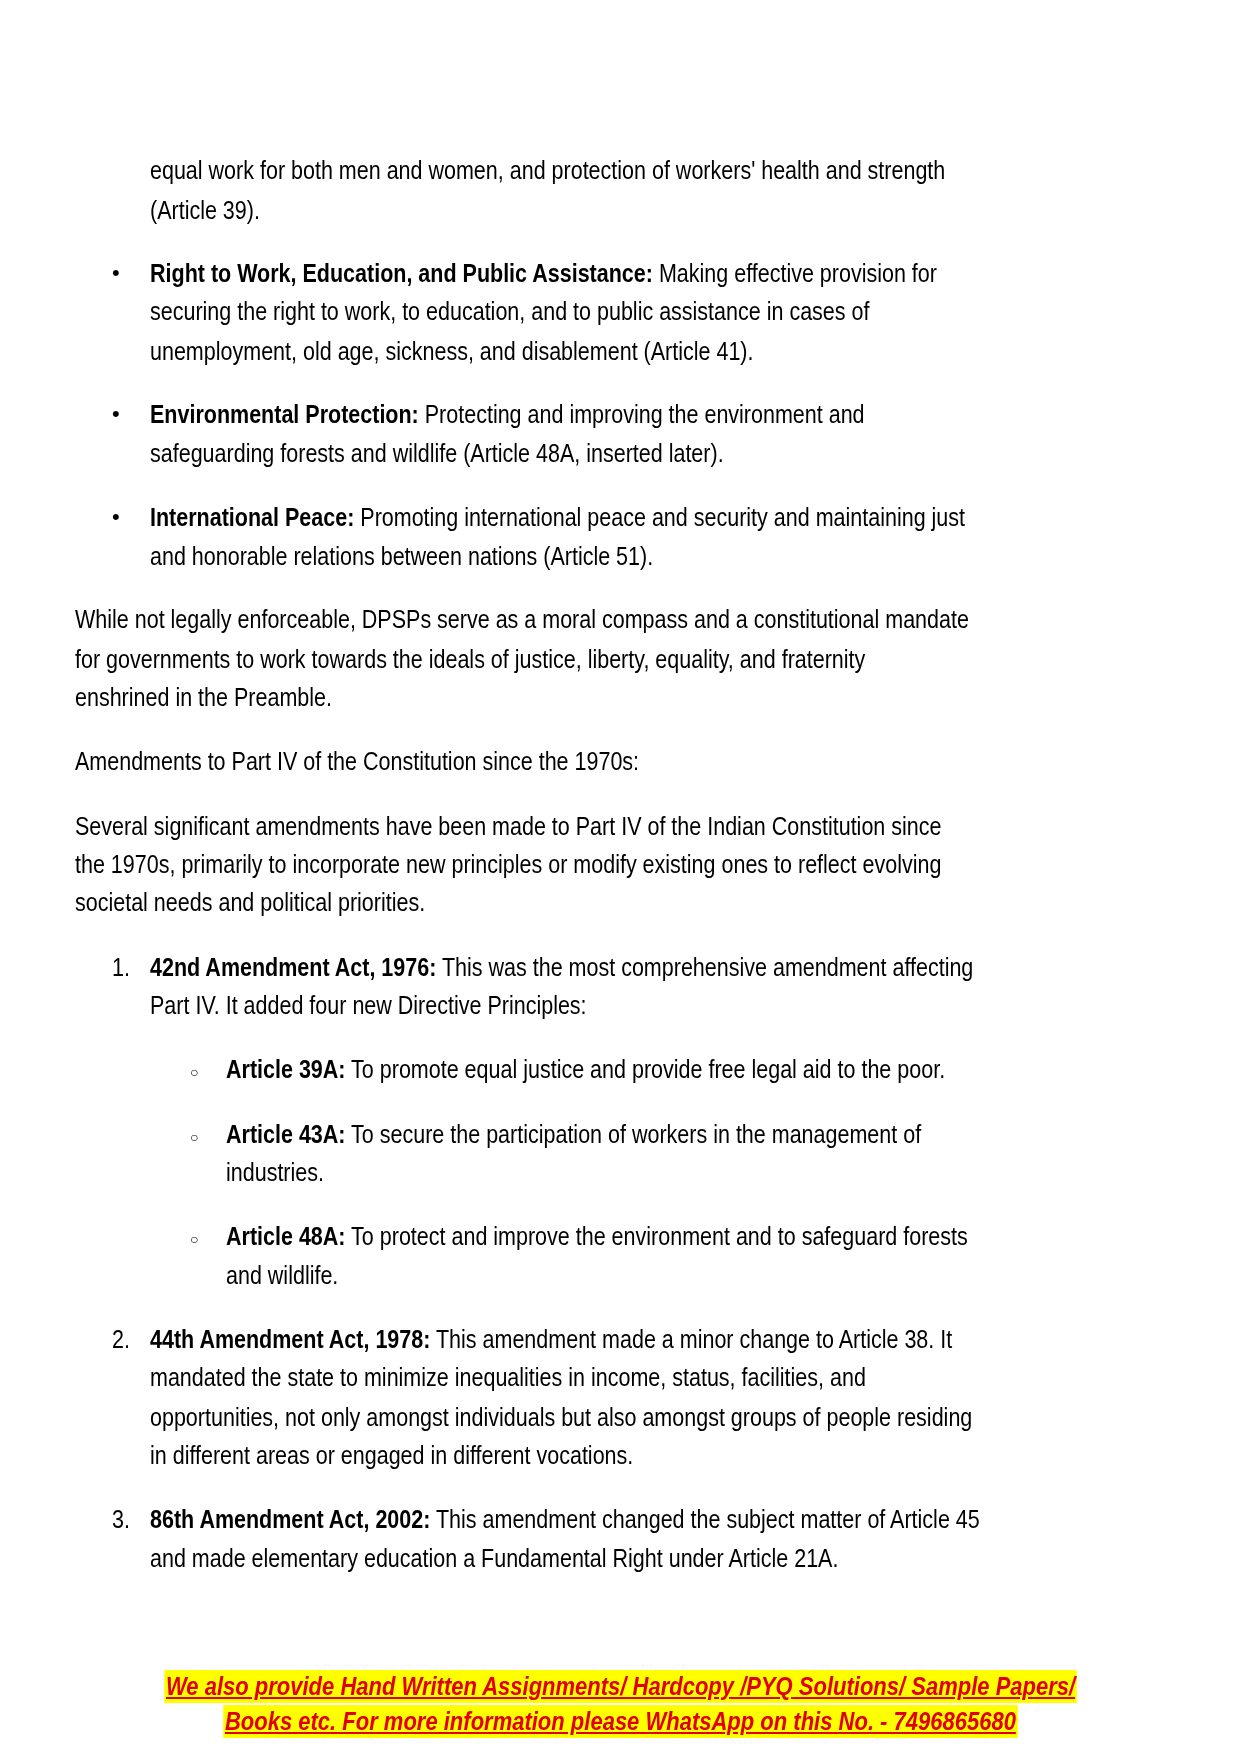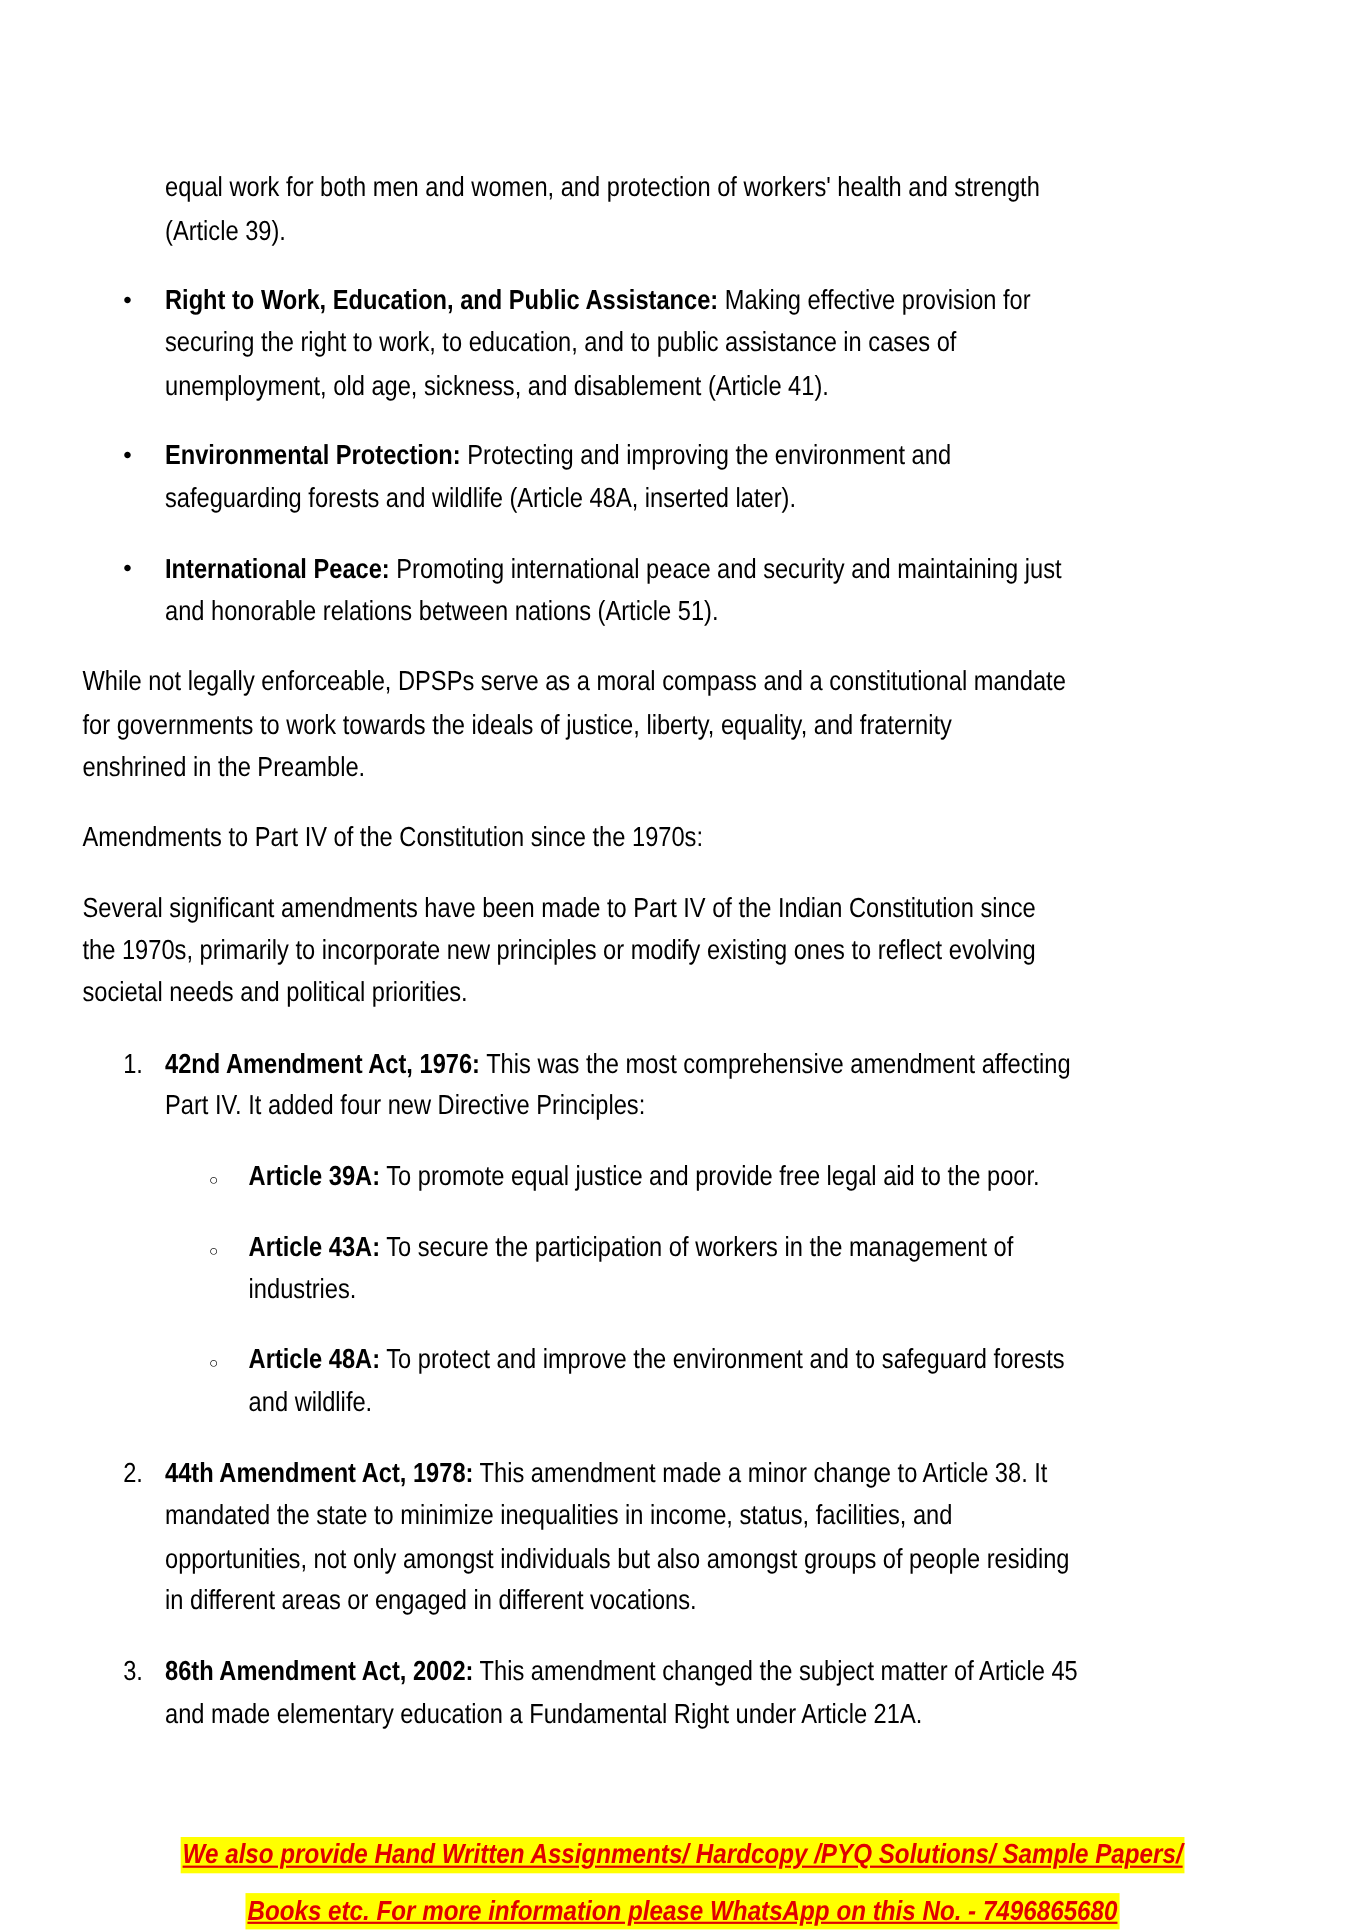--- a/index.html
+++ b/index.html
@@ -89,15 +89,15 @@
 
 <div>
   <span class="marker line" style="left:112px;top:1504px;">3.</span>
   <div class="line" style="left:150px;top:1504px;"><b>86th Amendment Act, 2002:</b><span> This amendment changed the subject matter of Article 45</span></div>
   <div class="line" style="left:150px;top:1543px;">and made elementary education a Fundamental Right under Article 21A.</div>
 </div>
 
 <div class="footer" style="top:1670px;">
   <div class="inner"><span>We also provide Hand Written Assignments/ Hardcopy /PYQ Solutions/ Sample Papers/</span></div>
 </div>
-<div class="footer" style="top:1705px;margin-top:16px;">
+<div class="footer" style="top:1705px;">
   <div class="inner"><span>Books etc. For more information please WhatsApp on this No. - 7496865680</span></div>
 </div>
 
 </body></html>

